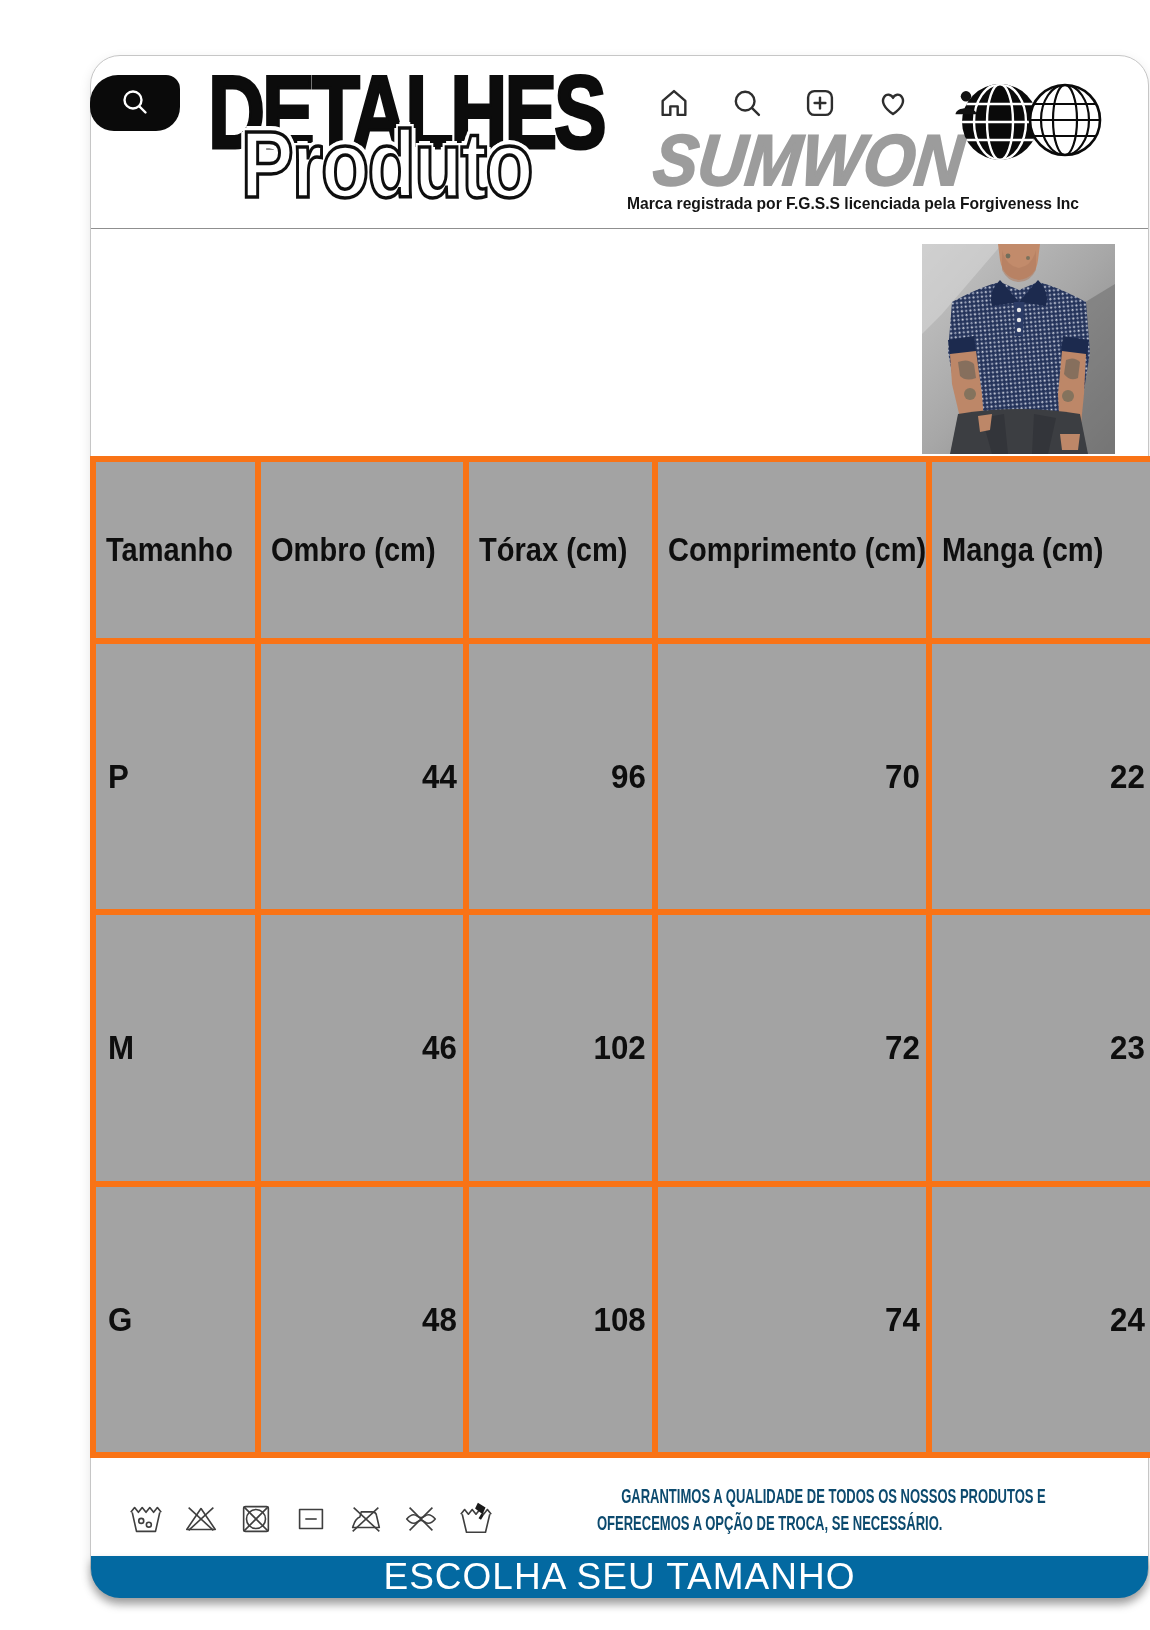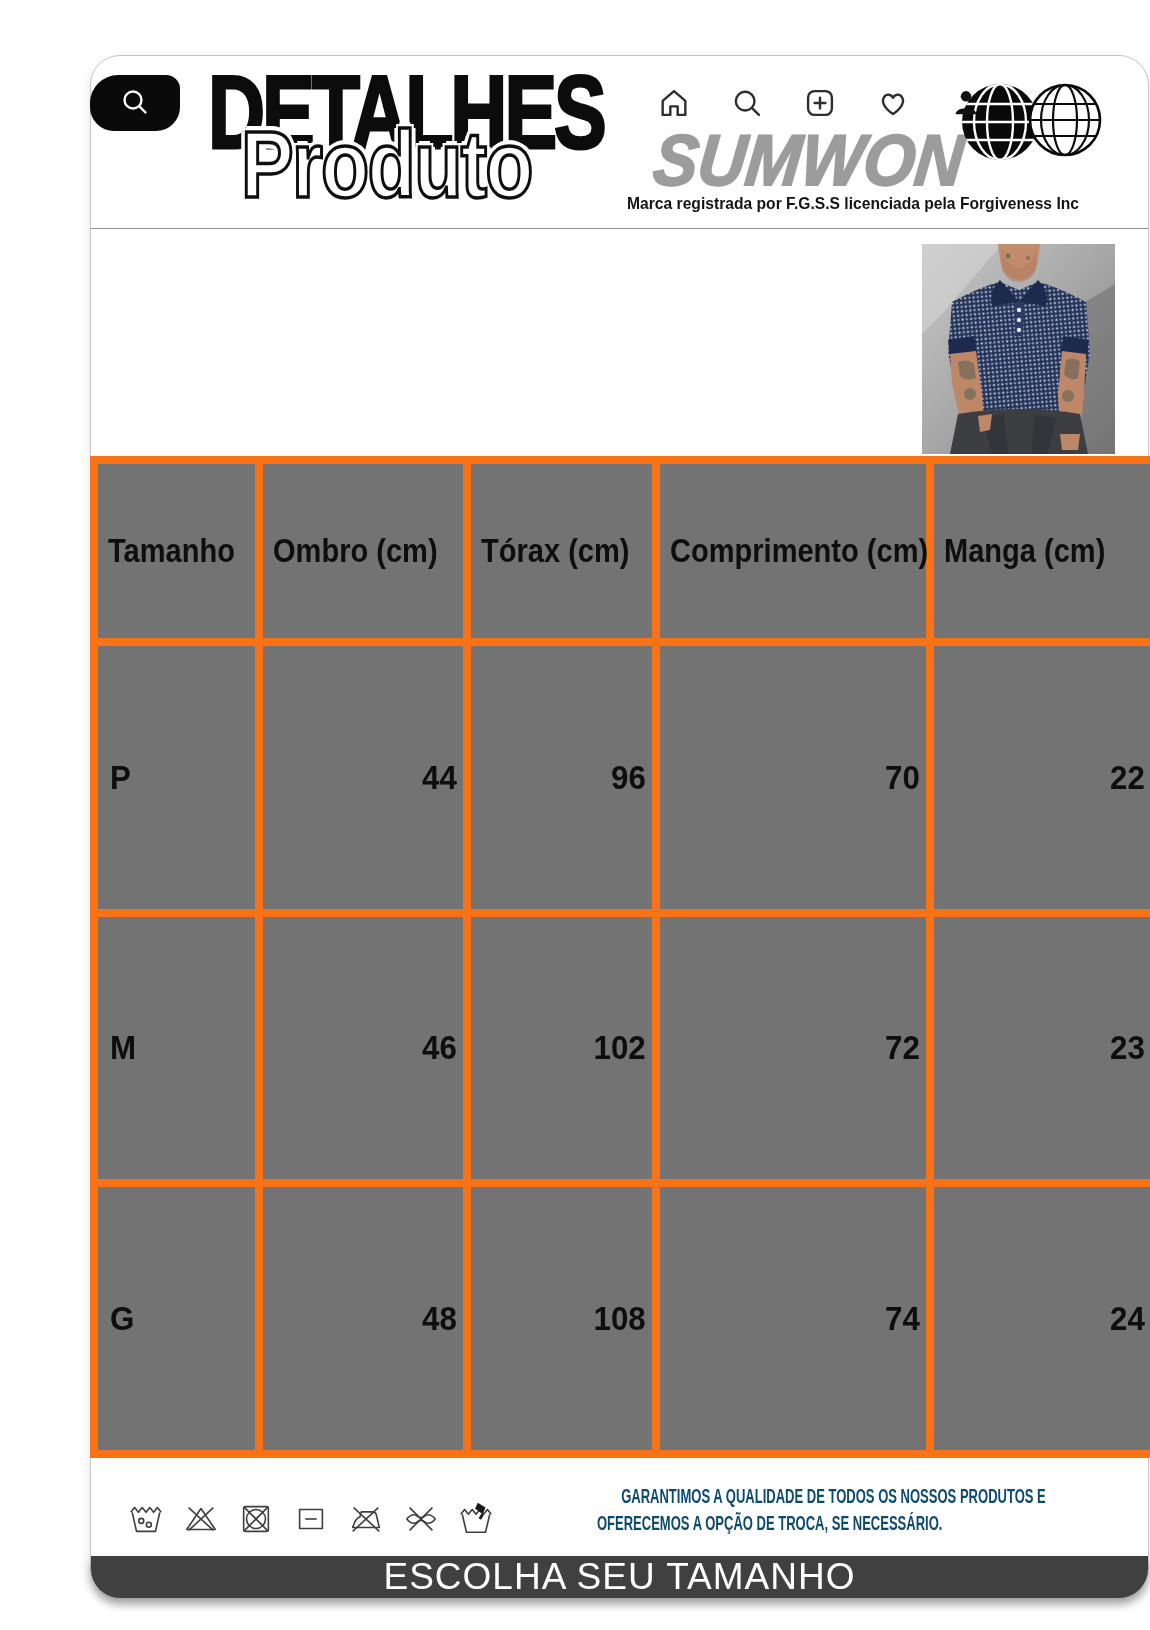--- a/index.html
+++ b/index.html
@@ -58,21 +58,21 @@
     position:absolute; left:28px; top:226px; width:525px;
     text-align:center; font-size:32px; color:#1d1d1d; letter-spacing:0.5px; line-height:49px;
   }
   .product-photo { position:absolute; left:831px; top:188px; width:193px; height:210px; overflow:hidden; }
 
   
   table.size-table {
     position:absolute; left:-1px; top:400px; width:1061px; height:1002px;
     border-collapse:collapse; table-layout:fixed;
   }
-  .size-table th, .size-table td { border:8px solid #f97316; background:#737373; vertical-align:middle; }
+  .size-table th, .size-table td { border:6px solid #f97316; background:#a3a3a3; vertical-align:middle; }
   .size-table thead tr { height:182px; }
   .size-table tbody tr { height:164px; }
   .size-table th {
     font-size:33px; font-weight:bold; color:#0e0e0e; text-align:left; padding-left:10px; white-space:nowrap;
   }
   .size-table th .cx { display:inline-block; transform:scaleX(0.88); transform-origin:left center; }
   .size-table td { font-size:34px; font-weight:bold; color:#0e0e0e; }
   .size-table td.size-cell { text-align:left; padding-left:12px; }
   .size-table td.num-cell { text-align:right; padding-right:6px; }
   .size-table td .cx-l { display:inline-block; transform:scaleX(0.92); transform-origin:left center; }
@@ -84,21 +84,21 @@
   .care-icons { position:absolute; left:36px; top:1444px; display:flex; gap:17px; align-items:center; }
   .care-icons .cico { width:38px; height:38px; display:block; }
   .guarantee {
     position:absolute; left:400px; top:1427px; width:600px; text-align:left;
     font-weight:bold; color:#0c4a6e; line-height:25px;
   }
   .guarantee .gline { display:inline-block; font-size:21px; white-space:nowrap;
     transform:scaleX(0.62); transform-origin:center; }
   .cta-bar {
     position:absolute; left:0; top:1500px; width:100%; height:42px;
-    background:#404040; border-radius:0 0 29px 29px;
+    background:#0369a1; border-radius:0 0 29px 29px;
     display:flex; align-items:flex-start; justify-content:center;
     box-shadow:0 6px 10px rgba(0,0,0,0.35);
   }
   .cta-bar .cta-text { color:#ffffff; font-size:37px; font-weight:normal; letter-spacing:1px; white-space:nowrap; }
 </style>
 </head>
 <body>
 
 <div class="page">
   <div class="card">

